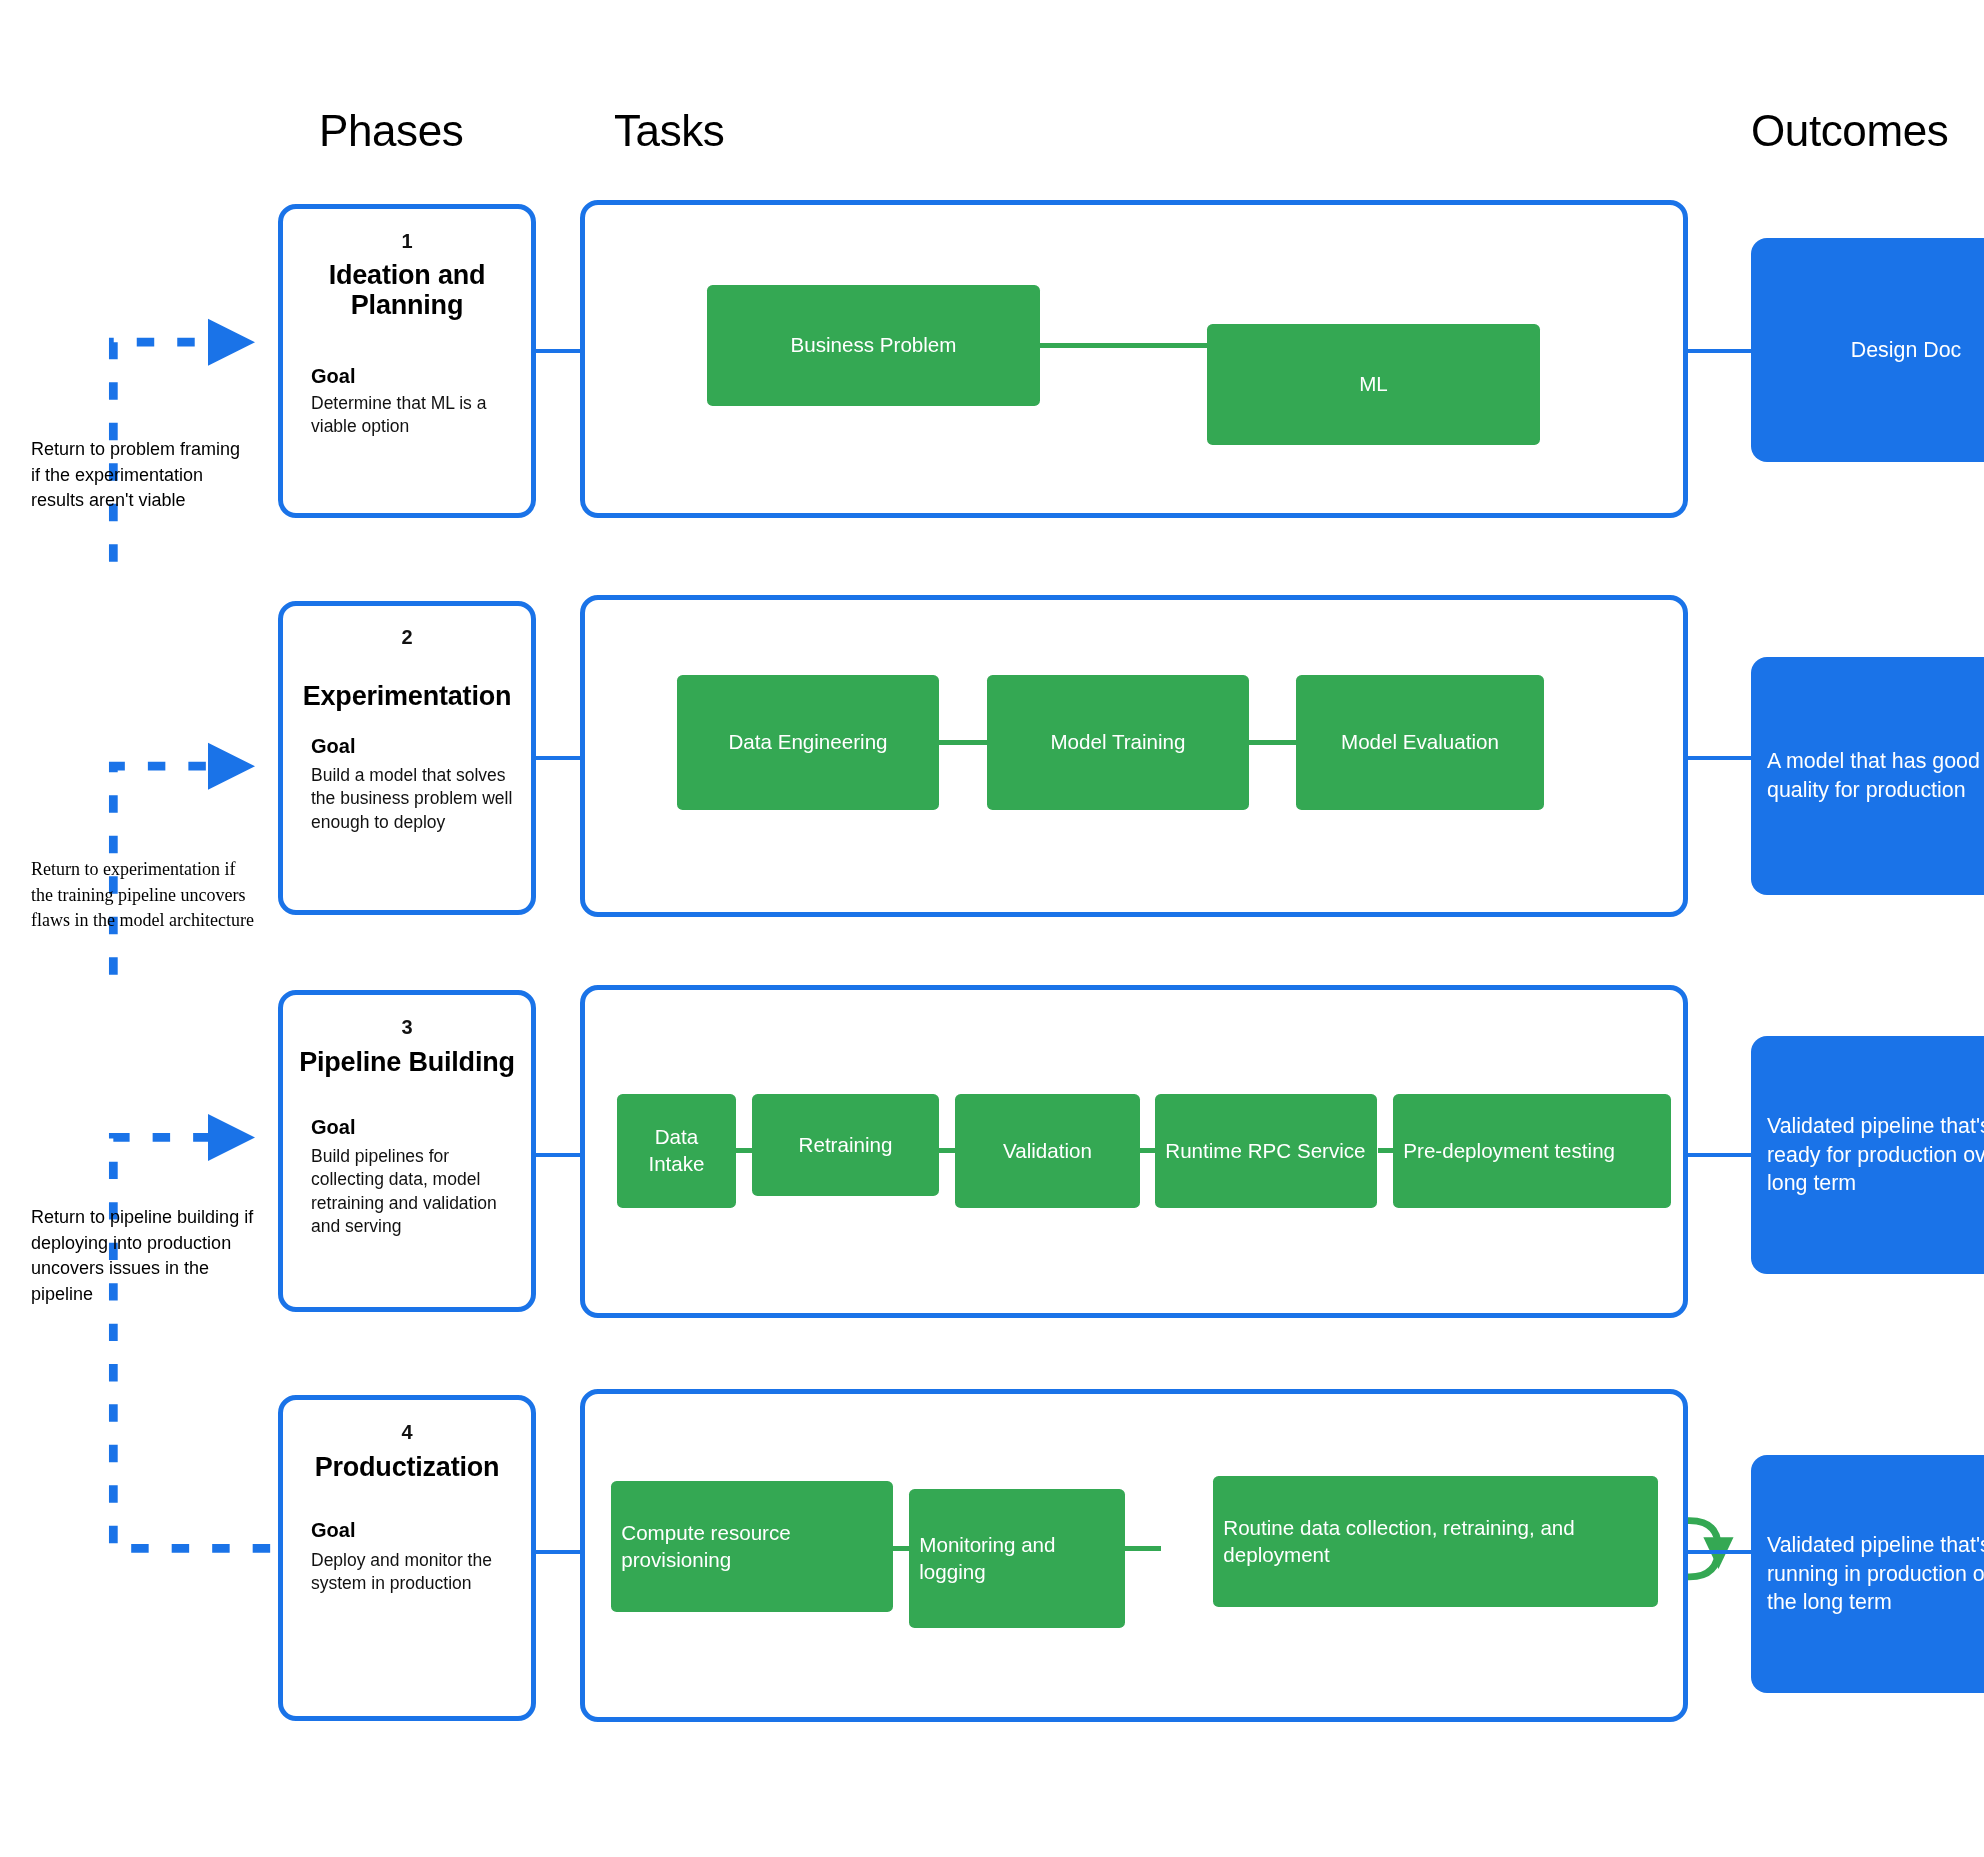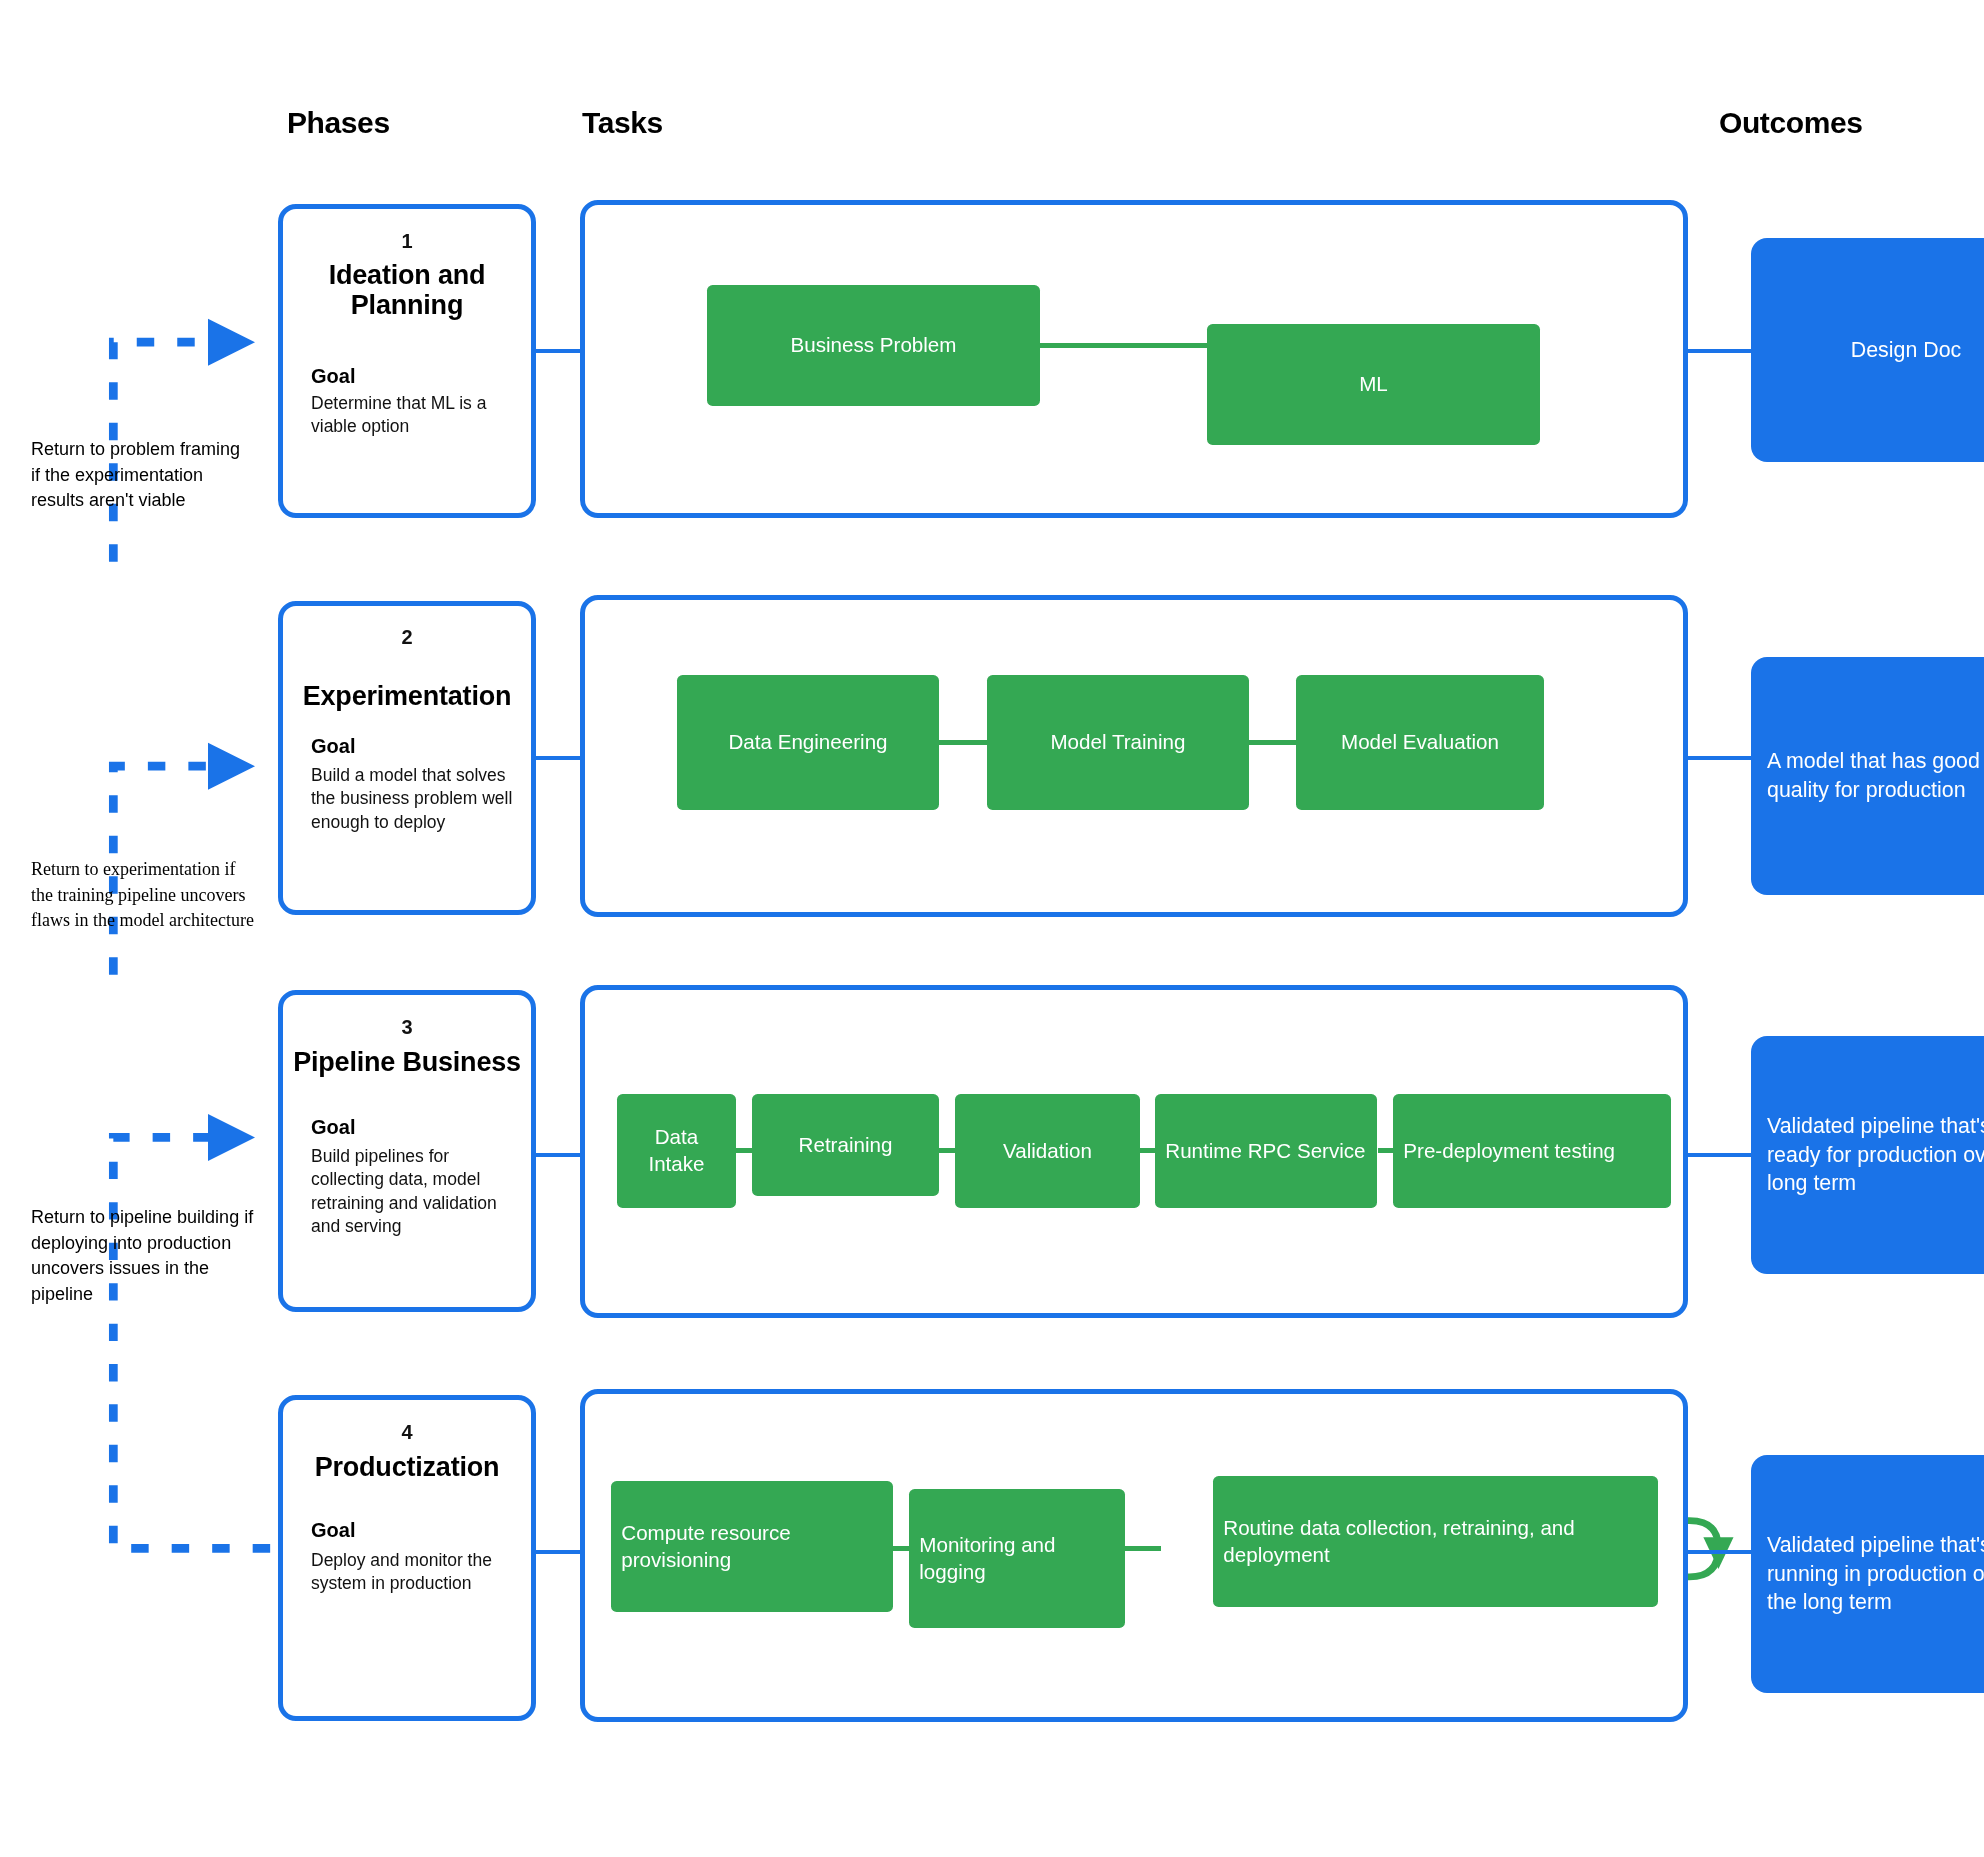--- a/index.html
+++ b/index.html
@@ -9,25 +9,26 @@
     font-family:"Liberation Sans", sans-serif;
     position:relative;
     overflow:hidden;
     -webkit-font-smoothing:antialiased;
   }
   .stage{position:absolute;left:0;top:0;width:2253px;height:1858px;}
 
   
   .col-header{
     position:absolute;
-    font-size:30px;
-    font-weight:700;
+    font-size:44px;
+    font-weight:400;
     color:#000000;
     letter-spacing:-0.4px;
     white-space:nowrap;
+    margin-left:32px;
   }
   #hdr-phases{left:287px;top:106px;}
   #hdr-tasks{left:582px;top:106px;}
   #hdr-outcomes{left:1719px;top:106px;}
 
   
   .phase-card{
     position:absolute;
     box-sizing:border-box;
     border:5.2px solid #1a73e8;
@@ -208,21 +209,21 @@
   <div class="task-box center" style="left:987px;top:675px;width:262px;height:135px;">Model Training</div>
   <div class="task-conn" style="left:1249px;top:740px;width:48px;"></div>
   <div class="task-box center" style="left:1296px;top:675px;width:248px;height:135px;">Model Evaluation</div>
 
   <div class="stub" style="left:1687px;top:756px;width:64px;"></div>
 
   <div class="outcome-box" style="left:1751px;top:657px;width:310px;height:238px;">A model that has good quality for production</div>
 
   <div class="phase-card" style="left:278px;top:990px;width:258px;height:322px;">
     <div class="phase-num" style="top:20.6px;">3</div>
-    <div class="phase-title" style="top:52px;">Pipeline Business</div>
+    <div class="phase-title" style="top:52px;">Pipeline Building</div>
     <div class="phase-goal-label" style="top:121px;">Goal</div>
     <div class="phase-goal-text" style="top:150px;">Build pipelines for collecting data, model retraining and validation and serving</div>
   </div>
 
   <div class="stub" style="left:536px;top:1153px;width:44px;"></div>
 
   <div class="tasks-panel" style="left:580px;top:985px;width:1108px;height:333px;">
   </div>
 
   <div class="task-box center" style="left:617px;top:1094px;width:119px;height:114px;">Data Intake</div>

